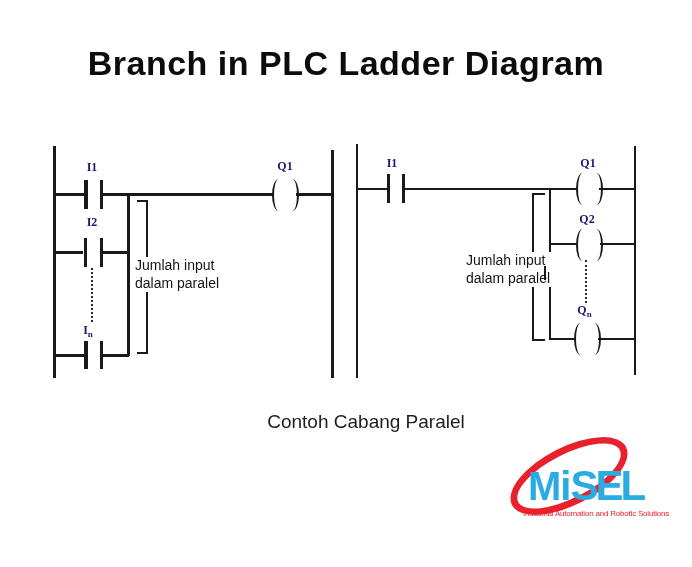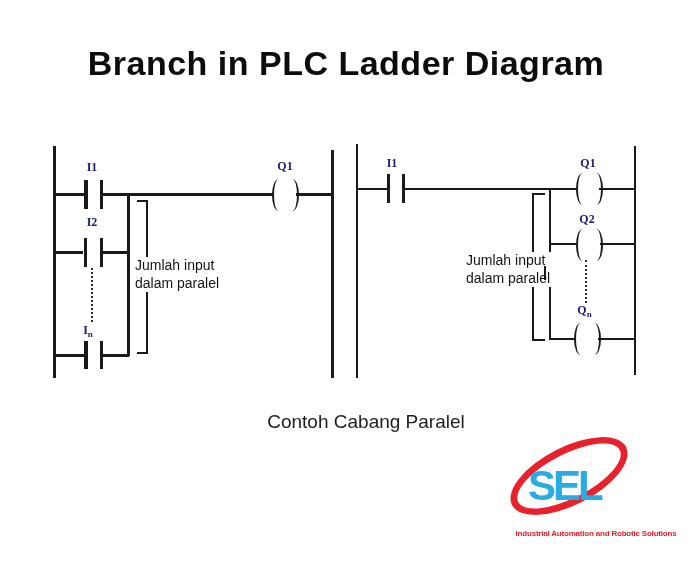--- a/index.html
+++ b/index.html
@@ -27,22 +27,22 @@
 
   .caption { position:absolute; top:411px; left:0; width:692px; text-align:center;
              font-size:19px; color:#1d1d1d;padding-left:20px; }
 
   .logo-ellipse { position:absolute; left:505px; top:447px; width:114px; height:44px;
                   border:7px solid #e8212d; border-radius:50%; transform:rotate(-27deg); }
   .logo-text { position:absolute; left:528px; top:450px; height:56px; display:flex;
                align-items:flex-end; color:#2aabe2; font-weight:bold; }
   .logo-text .mi  { font-size:40px; line-height:1; letter-spacing:-1px; }
   .logo-text .sel { font-size:42px; line-height:0.95; letter-spacing:-3px;text-align:right; }
-  .logo-tagline { position:absolute; left:500px; top:529px; width:192px; text-align:center;
-                  font-size:8px; font-weight:bold; color:#e8212d; letter-spacing:-0.2px;
+  .logo-tagline { position:absolute; left:500px; top:509px; width:192px; text-align:center;
+                  font-size:8px; font-weight:normal; color:#e8212d; letter-spacing:-0.2px;
                   white-space:nowrap; }
 </style>
 </head>
 <body>
 
 <div class="page">
 
   <h1 class="title">Branch in PLC Ladder Diagram</h1>
 
   <div>
@@ -131,18 +131,19 @@
     </div>
 
     <div class="ln" style="left:544px;top:266px;width:1.5px;height:14px"></div>
   </div>
 
   <div class="caption">Contoh Cabang Paralel</div>
 
   <div>
     <div class="logo-ellipse"></div>
     <div class="logo-text">
+      <span class="mi">Mi</span>
       <span class="sel">SEL</span>
     </div>
     <div class="logo-tagline">Industrial Automation and Robotic Solutions</div>
   </div>
 
 </div>
 
 </body></html>

